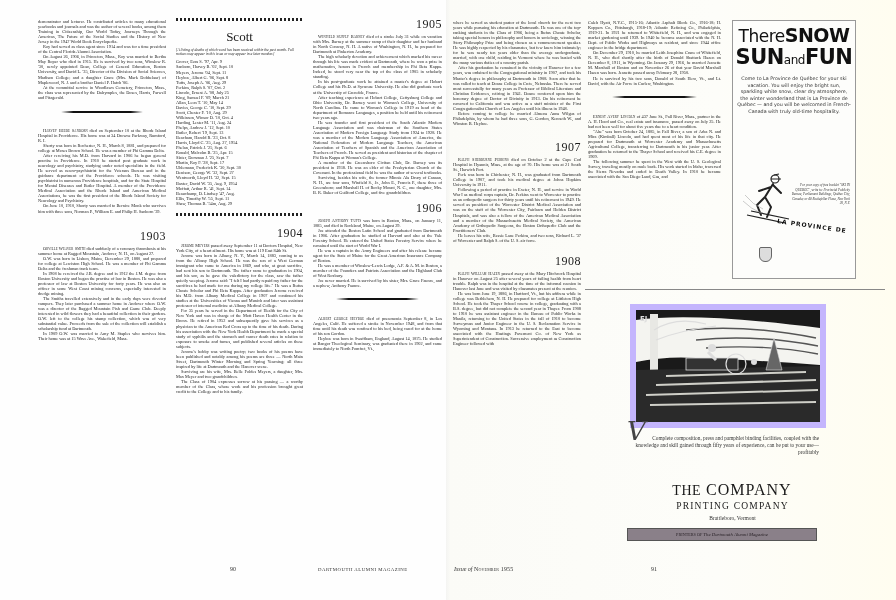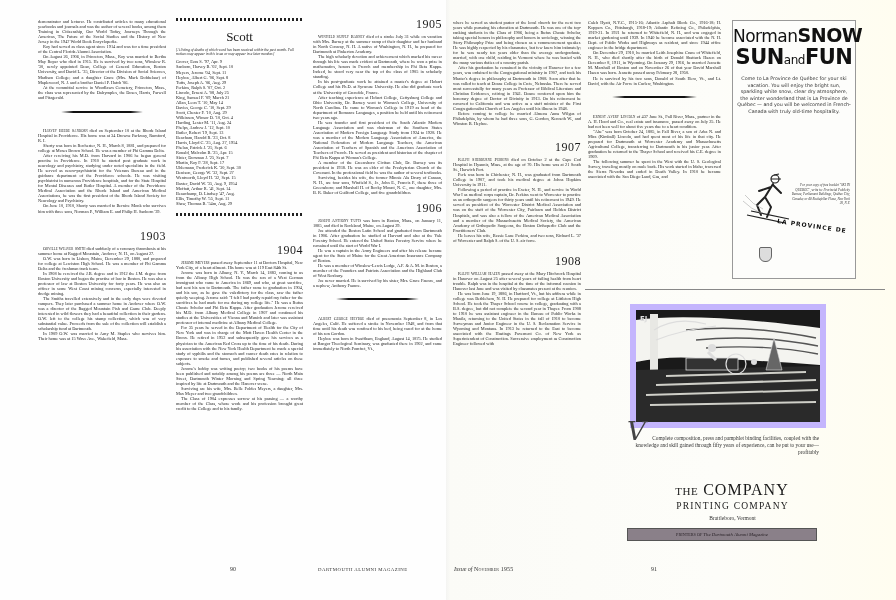--- a/index.html
+++ b/index.html
@@ -37,21 +37,21 @@
   .qb-small { position:absolute; right:5px; top:162px; width:62px; font-size:3.3px; line-height:4.6px; font-style:italic; text-align:right; color:#333; }
   .qb-province { position:absolute; left:44px; top:201px; font-family:"DejaVu Sans",sans-serif; font-weight:bold; font-size:6px; letter-spacing:1px; transform:rotate(8deg); color:#111; }
   .qb-quebec { position:absolute; left:10px; top:210px; font-family:"DejaVu Sans",sans-serif; font-weight:bold; font-size:34px; line-height:36px; letter-spacing:-1px; color:#111; }
   .qb-crest { position:absolute; left:26px; top:226px; width:11px; height:13px; background:#ddd; border-radius:2px 2px 6px 6px; border:0.5px solid #666; }
 
   .ad-woodcut { position:absolute; left:630px; top:304px; width:184px; height:112px; background:#1a1a1a; border:6px solid #c4b5fd; overflow:hidden; }
   .ad-vermont { position:absolute; left:627px; top:418px; width:205px; height:130px; }
   .vp-initial { position:absolute; left:0; top:0; font-family:"DejaVu Serif",serif; font-style:italic; font-size:26px; color:#444; line-height:26px; }
   .vp-copy { position:absolute; left:4px; top:17px; width:188px; font-size:5.3px; line-height:7px; text-align:right; color:#333; }
   .vp-the { position:absolute; left:20px; top:63px; width:170px; text-align:center; font-size:16px; line-height:18px; letter-spacing:1px; color:#1a1a1a; }
-  .vp-the .small { font-size:11px; letter-spacing:0.5px; }
+  .vp-the .small { font-size:14px; letter-spacing:0.5px; }
   .vp-company { position:absolute; left:18px; top:83px; width:175px; text-align:center; font-size:9.5px; letter-spacing:1.2px; color:#1a1a1a; }
   .vp-city { position:absolute; left:18px; top:97px; width:175px; text-align:center; font-size:5.5px; color:#333; }
   .vp-band { position:absolute; left:0; top:110px; width:188px; height:11px; background:#8a8089; border:0.5px solid #555; text-align:center; font-size:4.2px; line-height:11px; color:#2a2228; }
   .vp-band .ital { font-style:italic; font-size:4.8px; }
 </style>
 </head>
 <body>
 
 <div class="page-left"></div>
 <div class="page-right"></div>
@@ -104,21 +104,21 @@
     <li>Uhlemann, Frederick K. '30, Sept. 30</li>
     <li>Denison, George W. '32, Sept. 27</li>
     <li>Wentworth, Lloyd H. '32, Sept. 15</li>
     <li>Baxter, David W. '35, Aug. 9, 1954</li>
     <li>Moffatt, Arthur R. '41, Sept. 14</li>
     <li>Beauchamp, D. Lindsey '47, Aug.</li>
     <li>Ellis, Timothy W. '55, Sept. 11</li>
     <li>Shaw, Thomas B. '54m, Aug. 29</li>
   </ul>
   <div class="rule-ornament" style="margin-top:7px;"></div>
-  <div class="year" style="margin-top:28px;">1904</div>
+  <div class="year" style="margin-top:11px;">1904</div>
   <p><span class="sc">Jerome Meyers</span><span> passed away September 11 at Doctors Hospital, New York City, of a heart ailment. His home was at 119 East 84th St.</span></p>
   <p>Jerome was born in Albany, N. Y., March 14, 1883, coming to us from the Albany High School. He was the son of a West German immigrant who came to America in 1869, and who, at great sacrifice, had sent his son to Dartmouth. The father came to graduation in 1904, and his son, as he gave the valedictory for the class, saw the father quietly weeping. Jerome said: "I felt I had partly repaid my father for the sacrifices he had made for me during my college life." He was a Rufus Choate Scholar and Phi Beta Kappa. After graduation Jerome received his M.D. from Albany Medical College in 1907 and continued his studies at the Universities of Vienna and Munich and later was assistant professor of internal medicine at Albany Medical College.</p>
   <p>For 35 years he served in the Department of Health for the City of New York and was in charge of the Mott Haven Health Center in the Bronx. He retired in 1952 and subsequently gave his services as a physician to the American Red Cross up to the time of his death. During his association with the New York Health Department he made a special study of syphilis and the stomach and cancer death rates in relation to exposure to smoke and fumes, and published several articles on these subjects.</p>
   <p>Jerome's hobby was writing poetry; two books of his poems have been published and notably among his poems are three — North Main Street, Dartmouth Winter Morning and Spring Yearning; all three inspired by life at Dartmouth and the Hanover scene.</p>
   <p>Surviving are his wife, Mrs. Belle Foldes Meyers, a daughter, Mrs. Max Meyer and two grandchildren.</p>
   <p>The Class of 1904 expresses sorrow at his passing — a worthy member of the Class, whose work and his profession brought great credit to the College and to his family.</p>
 </div>
 
 <div class="col" style="left:313px; top:18px; width:129px;">
   <div class="year" style="margin-top:0;">1905</div>
@@ -159,21 +159,21 @@
   <p>On December 29, 1910, he married Leith Josephine Crane of Whitefield, N. H., who died shortly after the birth of Donald Shattuck Hazen on December 8, 1911, in Wyoming. On January 29, 1916, he married Jeanette M. Marshall of Boston and on November 26 of that year David Marshall Hazen was born. Jeanette passed away February 28, 1950.</p>
   <p>He is survived by his two sons, Donald of South Hero, Vt., and Lt. David, with the Air Force in Curlew, Washington.</p>
   <div class="short-rule" style="margin:10px auto 16px;"></div>
   <p><span class="sc">Ernest Avery Lincoln</span><span> of 437 June St., Fall River, Mass., partner in the A. H. Hood and Co., real estate and insurance, passed away on July 25. He had not been well for about five years due to a heart condition.</span></p>
   <p>"Abe" was born October 24, 1885, in Fall River, a son of Arba N. and Mira (Kimball) Lincoln, and had spent most of his life in that city. He prepared for Dartmouth at Worcester Academy and Massachusetts Agricultural College, transferring to Dartmouth in his junior year. After graduation he returned to the Thayer School and received his C.E. degree in 1909.</p>
   <p>The following summer he spent in the West with the U. S. Geological Survey, traveling mostly on mule back. His work started in Idaho, traversed the Sierra Nevadas and ended in Death Valley. In 1910 he became associated with the San Diego Land, Gas, and</p>
 </div>
 <div style="position:absolute; left:585px; top:289px; width:300px; height:1px; background:#888;"></div>
 
 <div class="ad-quebec">
-  <div class="qb-head qb-line1"><span class="thin">Norman</span><span>SNOW</span></div>
+  <div class="qb-head qb-line1"><span class="thin">There</span><span>SNOW</span></div>
   <div class="qb-head qb-line2"><span>SUN</span><span class="thin">and</span><span>FUN</span></div>
   <div class="qb-body">Come to La Province de Québec for your ski vacation. You will enjoy the bright sun, sparkling white snow, clear dry atmosphere, the winter wonderland that is La Province de Québec — and you will be welcomed in French-Canada with truly old-time hospitality.</div>
   <svg class="qb-skier" viewBox="0 0 58 52">
     <circle cx="34" cy="8" r="4" fill="none" stroke="#222" stroke-width="1.2"></circle>
     <path d="M30 8 h10 M33 4 l5 -1" stroke="#222" stroke-width="1.2" fill="none"></path>
     <path d="M32 13 L24 26 L30 36 L26 46 M24 26 L16 34 L20 44 M32 14 L40 22 M30 16 L18 20" stroke="#222" stroke-width="2" fill="none" stroke-linecap="round"></path>
     <path d="M6 44 L44 52 M10 40 L48 48" stroke="#222" stroke-width="1.2"></path>
     <path d="M2 30 Q10 38 20 42 M4 24 Q12 34 22 38" stroke="#aaa" stroke-width="0.6" fill="none"></path>
   </svg>
   <div class="qb-small">For your copy of free booklet "SKI IN QUEBEC", write to: Provincial Publicity Bureau, Parliament Buildings, Québec City, Canada; or 48 Rockefeller Plaza, New York 20, N.Y.</div>

